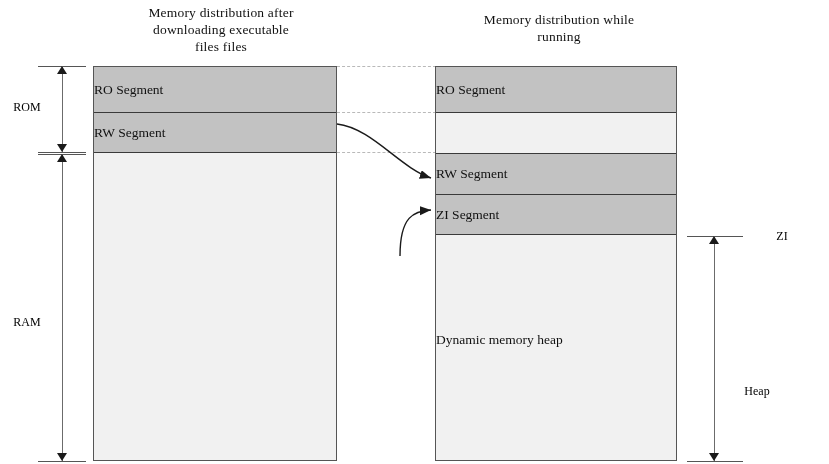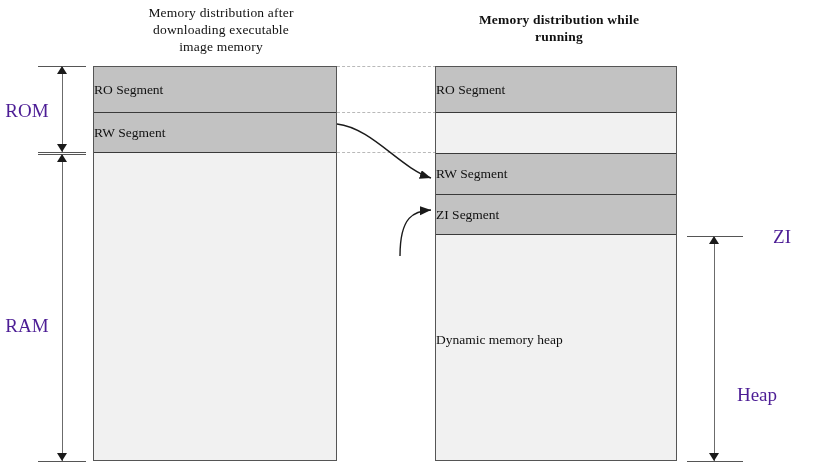--- a/index.html
+++ b/index.html
@@ -57,43 +57,43 @@
   .arrowhead{
     position:absolute;
     width:0;height:0;
     border-left:5px solid transparent;
     border-right:5px solid transparent;
   }
   .arrow-up{border-bottom:8px solid #1a1a1a;}
   .arrow-down{border-top:8px solid #1a1a1a;}
   .dimlabel{
     position:absolute;
-    font-size:19px;
-    color:#4c1d95;
+    font-size:12px;
+    color:#000000;
     text-align:center;
   }
   .dashline{
     position:absolute;
     height:0;
     border-top:1px dashed #b9b9b9;
   }
   svg.conn{position:absolute;left:0;top:0;width:829px;height:464px;overflow:visible;}
 </style>
 </head>
 <body>
 
 <div id="stage">
 
   <div class="ttl" style="left:116px;top:4px;width:210px;">
     <div>Memory distribution after</div>
     <div>downloading executable</div>
-    <div>image memory</div>
+    <div>files files</div>
   </div>
 
-  <div class="ttl" style="left:456px;top:11px;width:206px;font-weight:bold;">
+  <div class="ttl" style="left:456px;top:11px;width:206px;">
     <div>Memory distribution while</div>
     <div>running</div>
   </div>
 
   <div class="dashline" style="left:337px;top:66px;width:99px;"></div>
   <div class="dashline" style="left:337px;top:112px;width:99px;"></div>
   <div class="dashline" style="left:337px;top:152px;width:99px;"></div>
 
   <div class="memblock" style="left:93px;top:66px;width:244px;height:395px;">
     <div class="seg notop" style="left:0;top:0;width:100%;height:46px;">

